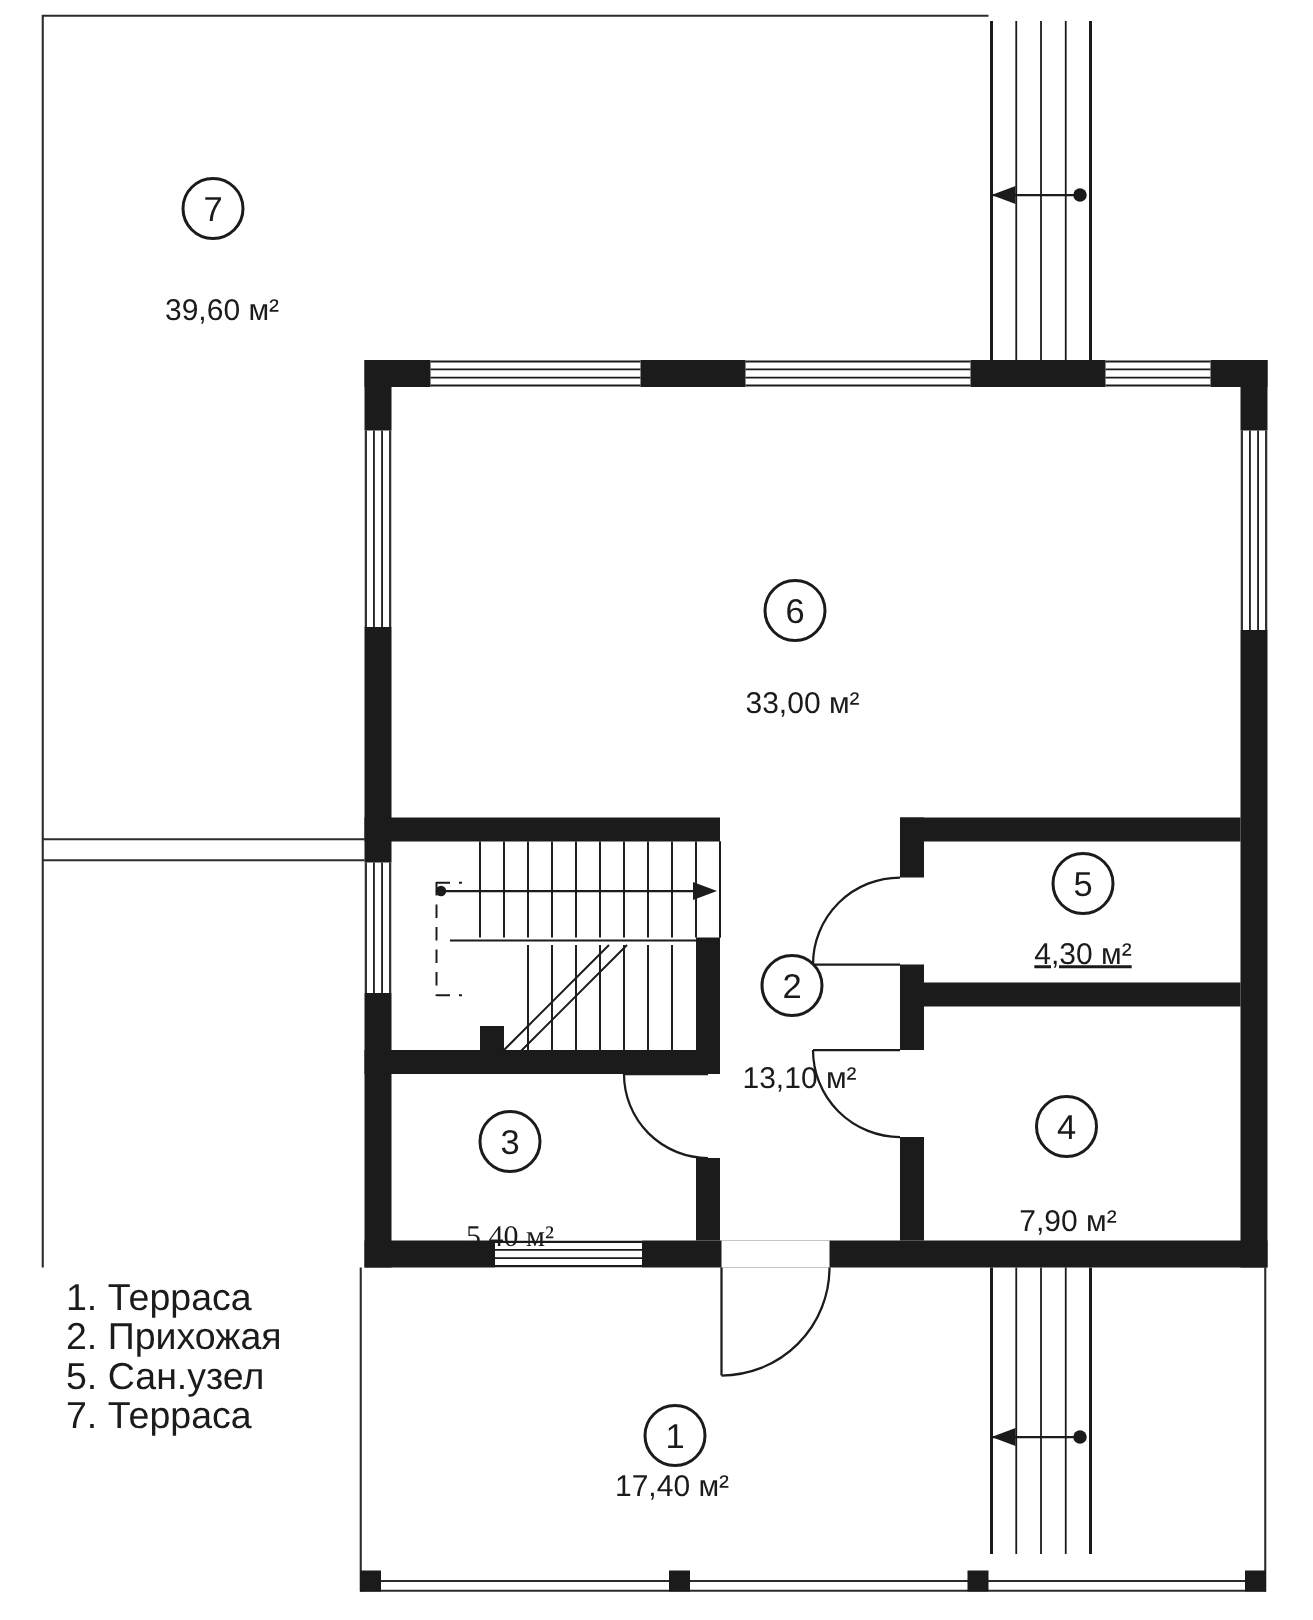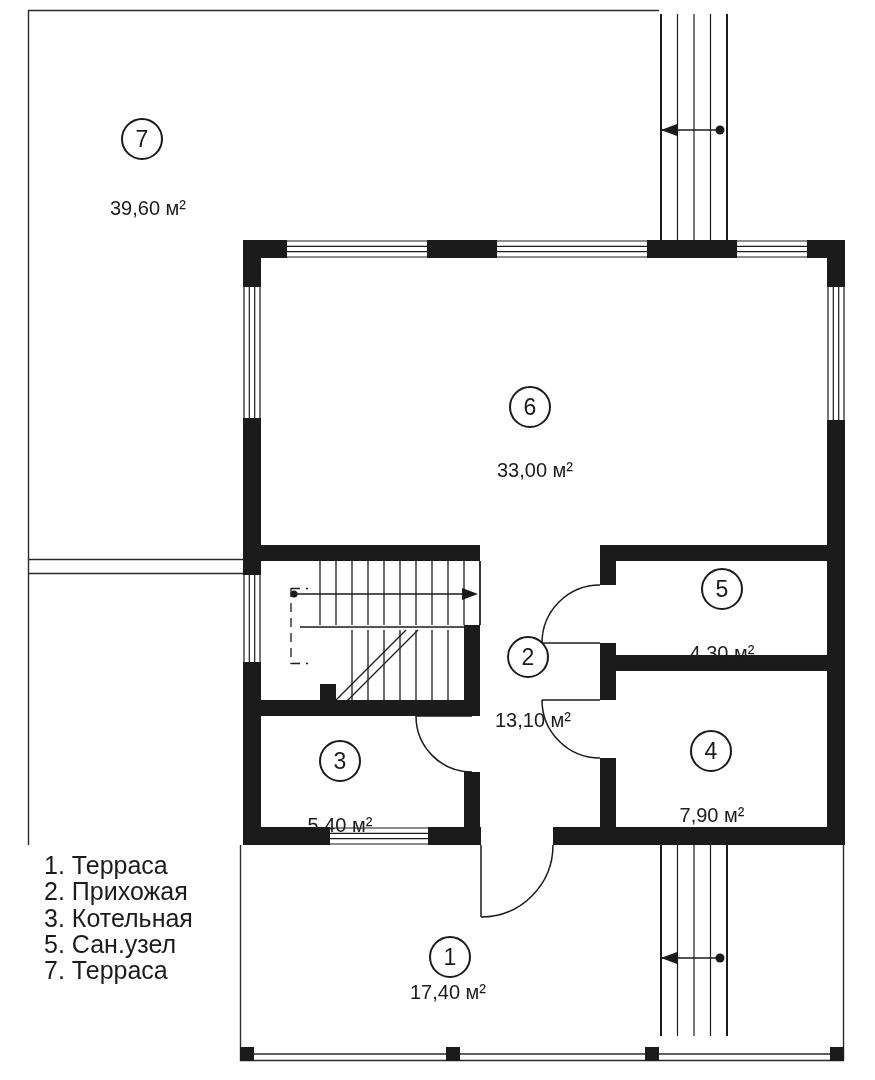--- a/index.html
+++ b/index.html
@@ -215,45 +215,42 @@
     </g>
   </svg>
 
   <div class="room-badge" style="left:142px; top:139px;">7</div>
   <div class="room-area" style="left:148px; top:180px;">39,60 м²</div>
 
   <div class="room-badge" style="left:530px; top:407px;">6</div>
   <div class="room-area" style="left:535px; top:442px;">33,00 м²</div>
 
   <div class="room-badge" style="left:722px; top:589px;">5</div>
-  <div class="room-area" style="left:722px; top:625px;text-decoration:underline;">4,30 м²</div>
+  <div class="room-area" style="left:722px; top:609px;text-decoration:underline;">4,30 м²</div>
 
   <div class="room-badge" style="left:528px; top:657px;">2</div>
   <div class="room-area" style="left:533px; top:692px;">13,10 м²</div>
 
   <div class="room-badge" style="left:711px; top:751px;">4</div>
   <div class="room-area" style="left:712px; top:787px;">7,90 м²</div>
 
   <div class="room-badge" style="left:340px; top:761px;">3</div>
-  <div class="room-area" style="left:340px; top:797px;">5,40 м²</div>
+  <div class="room-area" style="left:340px; top:797px;font-family:Liberation Serif, serif;">5,40 м²</div>
 
   <div class="room-badge" style="left:450px; top:957px;">1</div>
   <div class="room-area" style="left:448px; top:964px;">17,40 м²</div>
 
   <div class="legend">
     <div class="legend-item">
       <span class="num">1.</span><span>Терраса</span>
     </div>
     <div class="legend-item">
       <span class="num">2.</span><span>Прихожая</span>
     </div>
     <div class="legend-item">
-      <span class="num">3.</span><span>Котельная</span>
-    </div>
-    <div class="legend-item">
       <span class="num">5.</span><span>Сан.узел</span>
     </div>
     <div class="legend-item">
       <span class="num">7.</span><span>Терраса</span>
     </div>
   </div>
 
 </div>
 
 </body></html>

